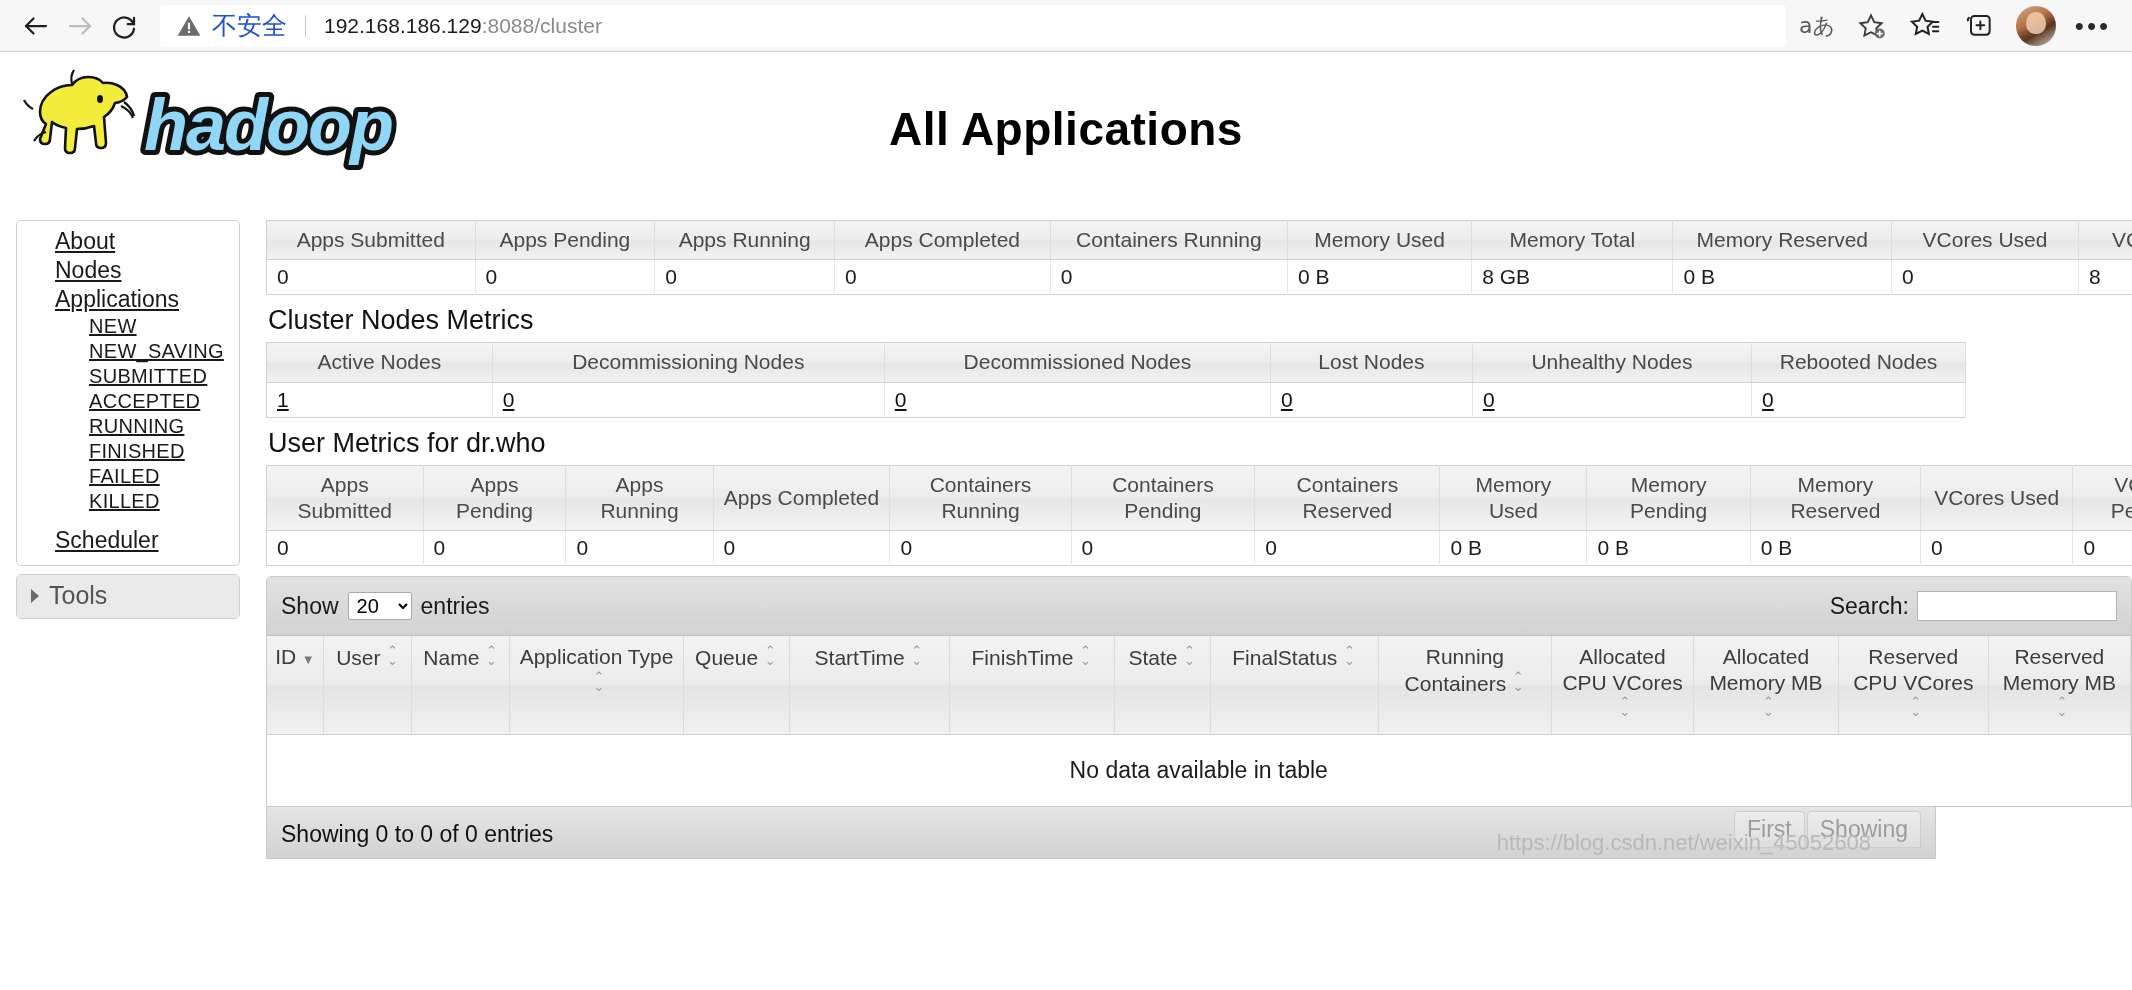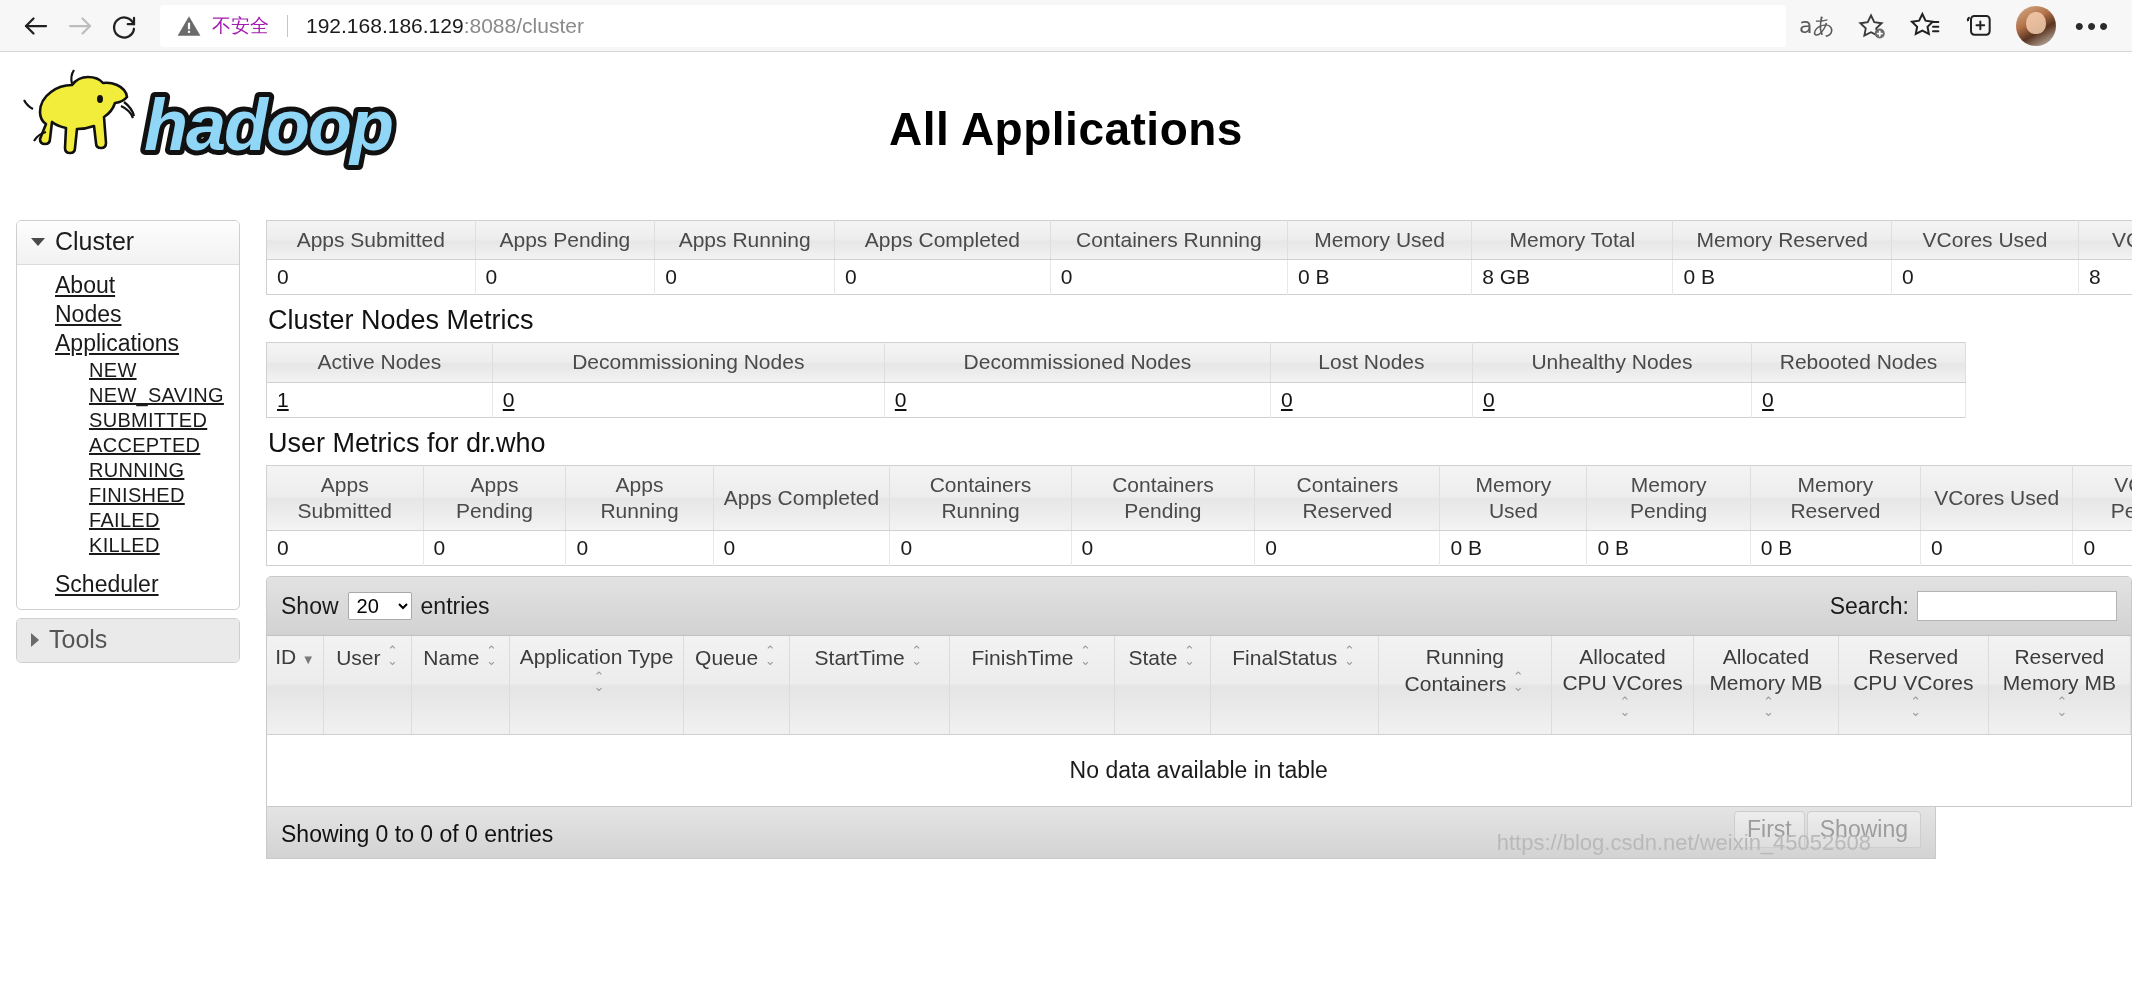--- a/index.html
+++ b/index.html
@@ -35,22 +35,22 @@
     height: 42px;
     background: #ffffff;
     border-radius: 4px;
     display: flex;
     align-items: center;
     padding: 0 16px;
     min-width: 0;
   }
   .warn-ico { flex: none; margin-right: 10px; display:flex; }
   #not-secure {
-    font-size: 19px;
-    color: #a21caf;
+    font-size: 25px;
+    color: #1d4ed8;
     white-space: nowrap;
     font-family: "DejaVu Sans", sans-serif;
   }
   .url-divider {
     width: 1px; height: 22px; background: #c6c6c6;
     margin: 0 18px; flex: none;
   }
   #url-text {
     font-size: 21px;
     color: #8a8a8a;
@@ -394,24 +394,20 @@
         <text x="128" y="88" fill="#111" stroke="#111" stroke-width="10" stroke-linejoin="round" letter-spacing="-2">hadoop</text>
         <text x="128" y="88" fill="#8fd6f7" letter-spacing="-2">hadoop</text>
       </g>
     </svg>
   </div>
 
   <div id="page-title">All Applications</div>
 
   <div id="sidebar">
     <div class="nav-block">
-      <div class="nav-head">
-        <span class="caret-down"></span>
-        <span>Cluster</span>
-      </div>
       <div class="nav-list">
         <a class="nav-item">About</a>
         <a class="nav-item">Nodes</a>
         <a class="nav-item">Applications</a>
         <a class="nav-item sub">NEW</a>
         <a class="nav-item sub">NEW_SAVING</a>
         <a class="nav-item sub">SUBMITTED</a>
         <a class="nav-item sub">ACCEPTED</a>
         <a class="nav-item sub">RUNNING</a>
         <a class="nav-item sub">FINISHED</a>

